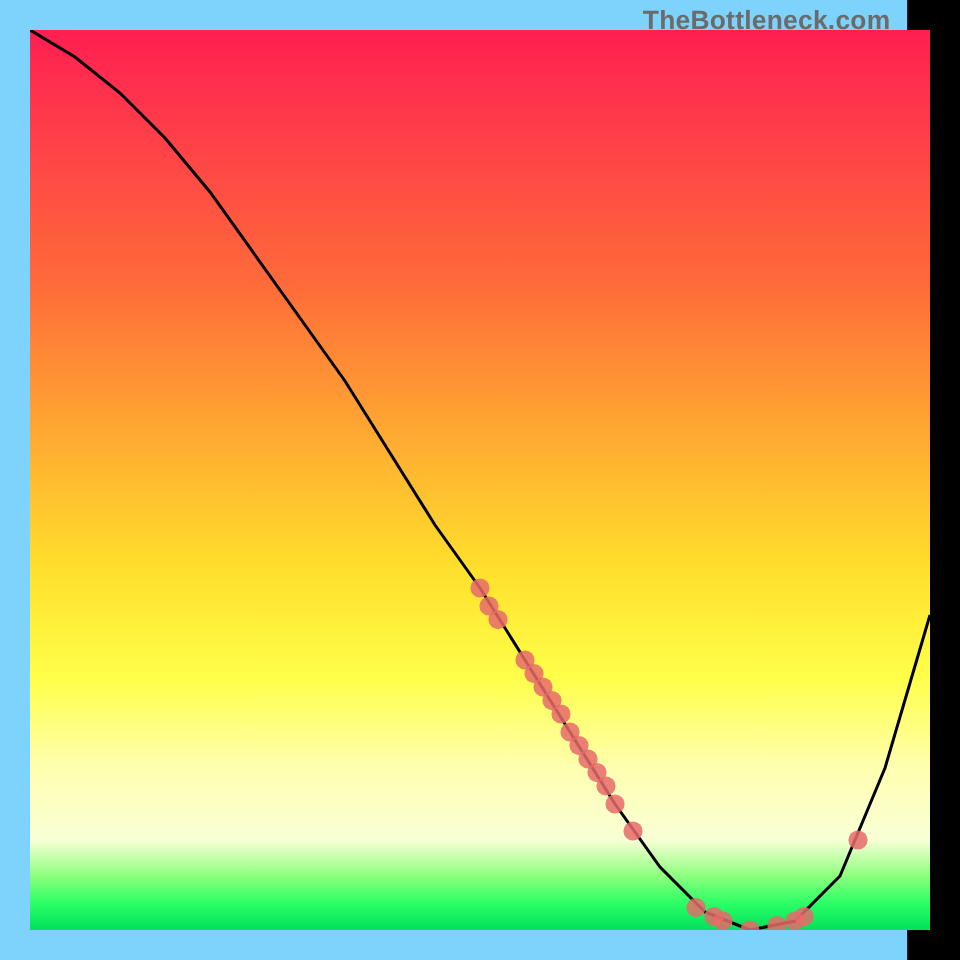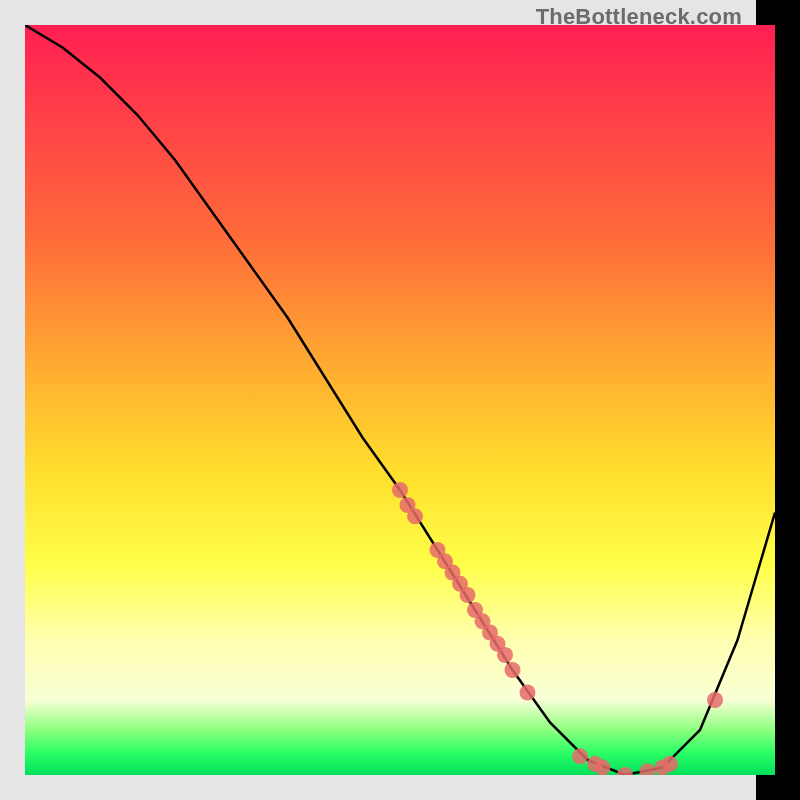--- a/index.html
+++ b/index.html
@@ -7,21 +7,21 @@
     padding: 0;
     width: 800px;
     height: 800px;
     background: #000;
     font-family: Arial, Helvetica, sans-serif;
   }
   .wrap {
     position: relative;
     width: 756px;
     height: 800px;
-    background: #e5e5e5;
+    background: #7dd3fc;
   }
   .watermark {
     position: absolute;
     top: 4px;
     right: 14px;
     color: #6b6b6b;
     font-size: 22px;
     font-weight: 600;
     letter-spacing: 0.2px;
     z-index: 5;

